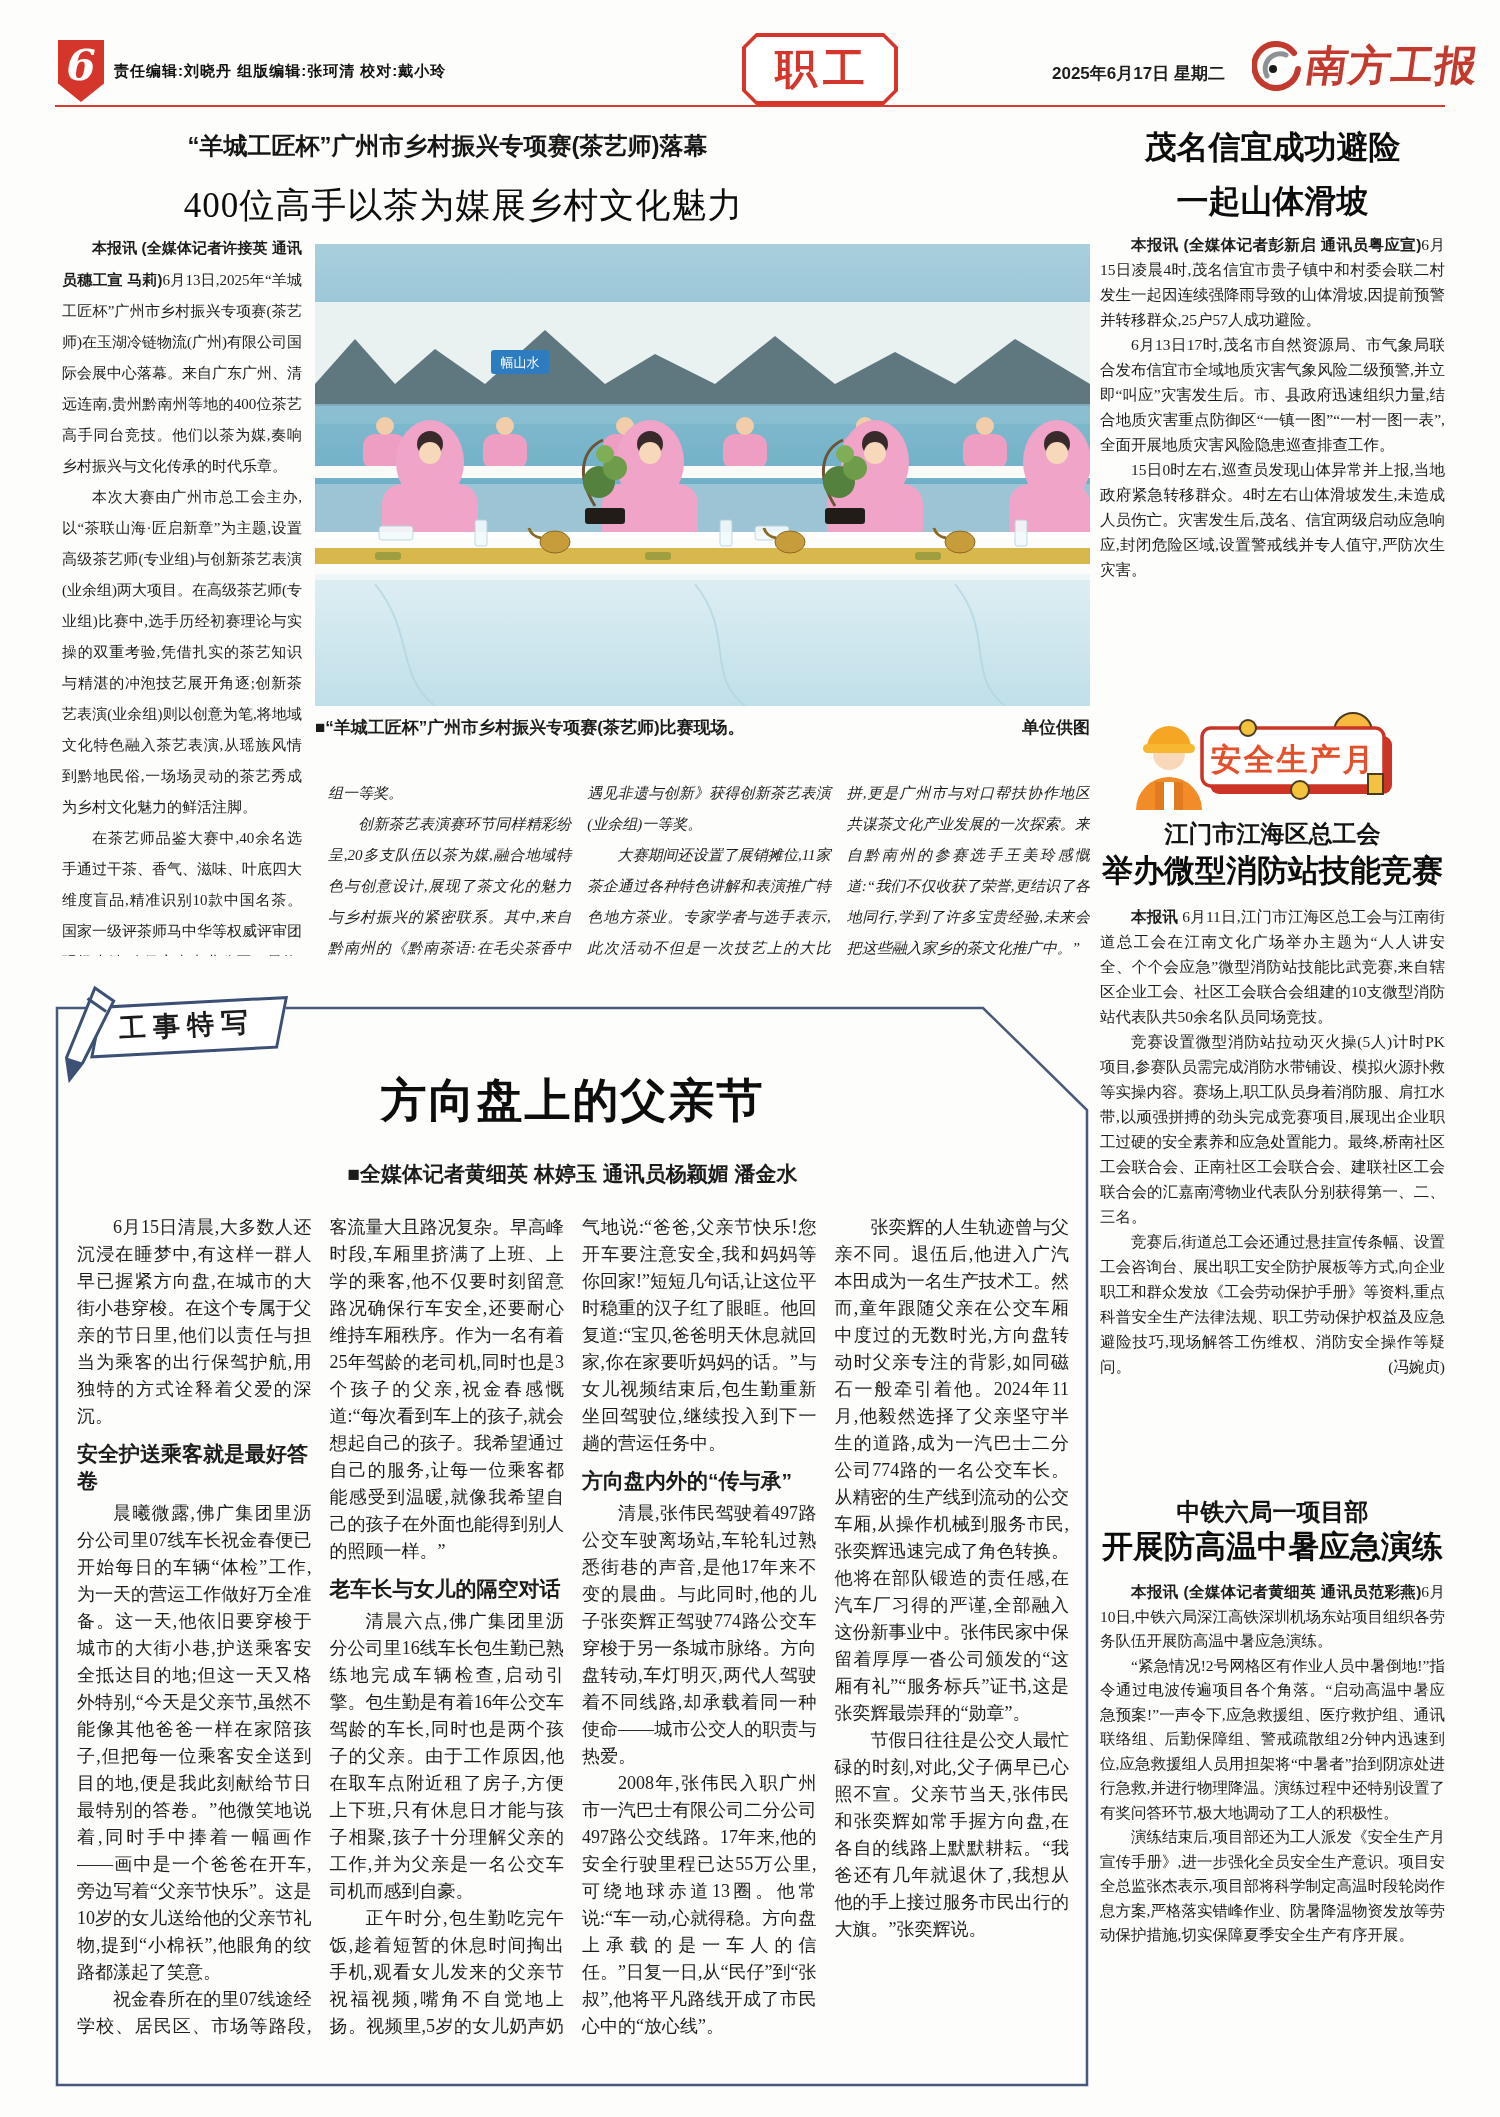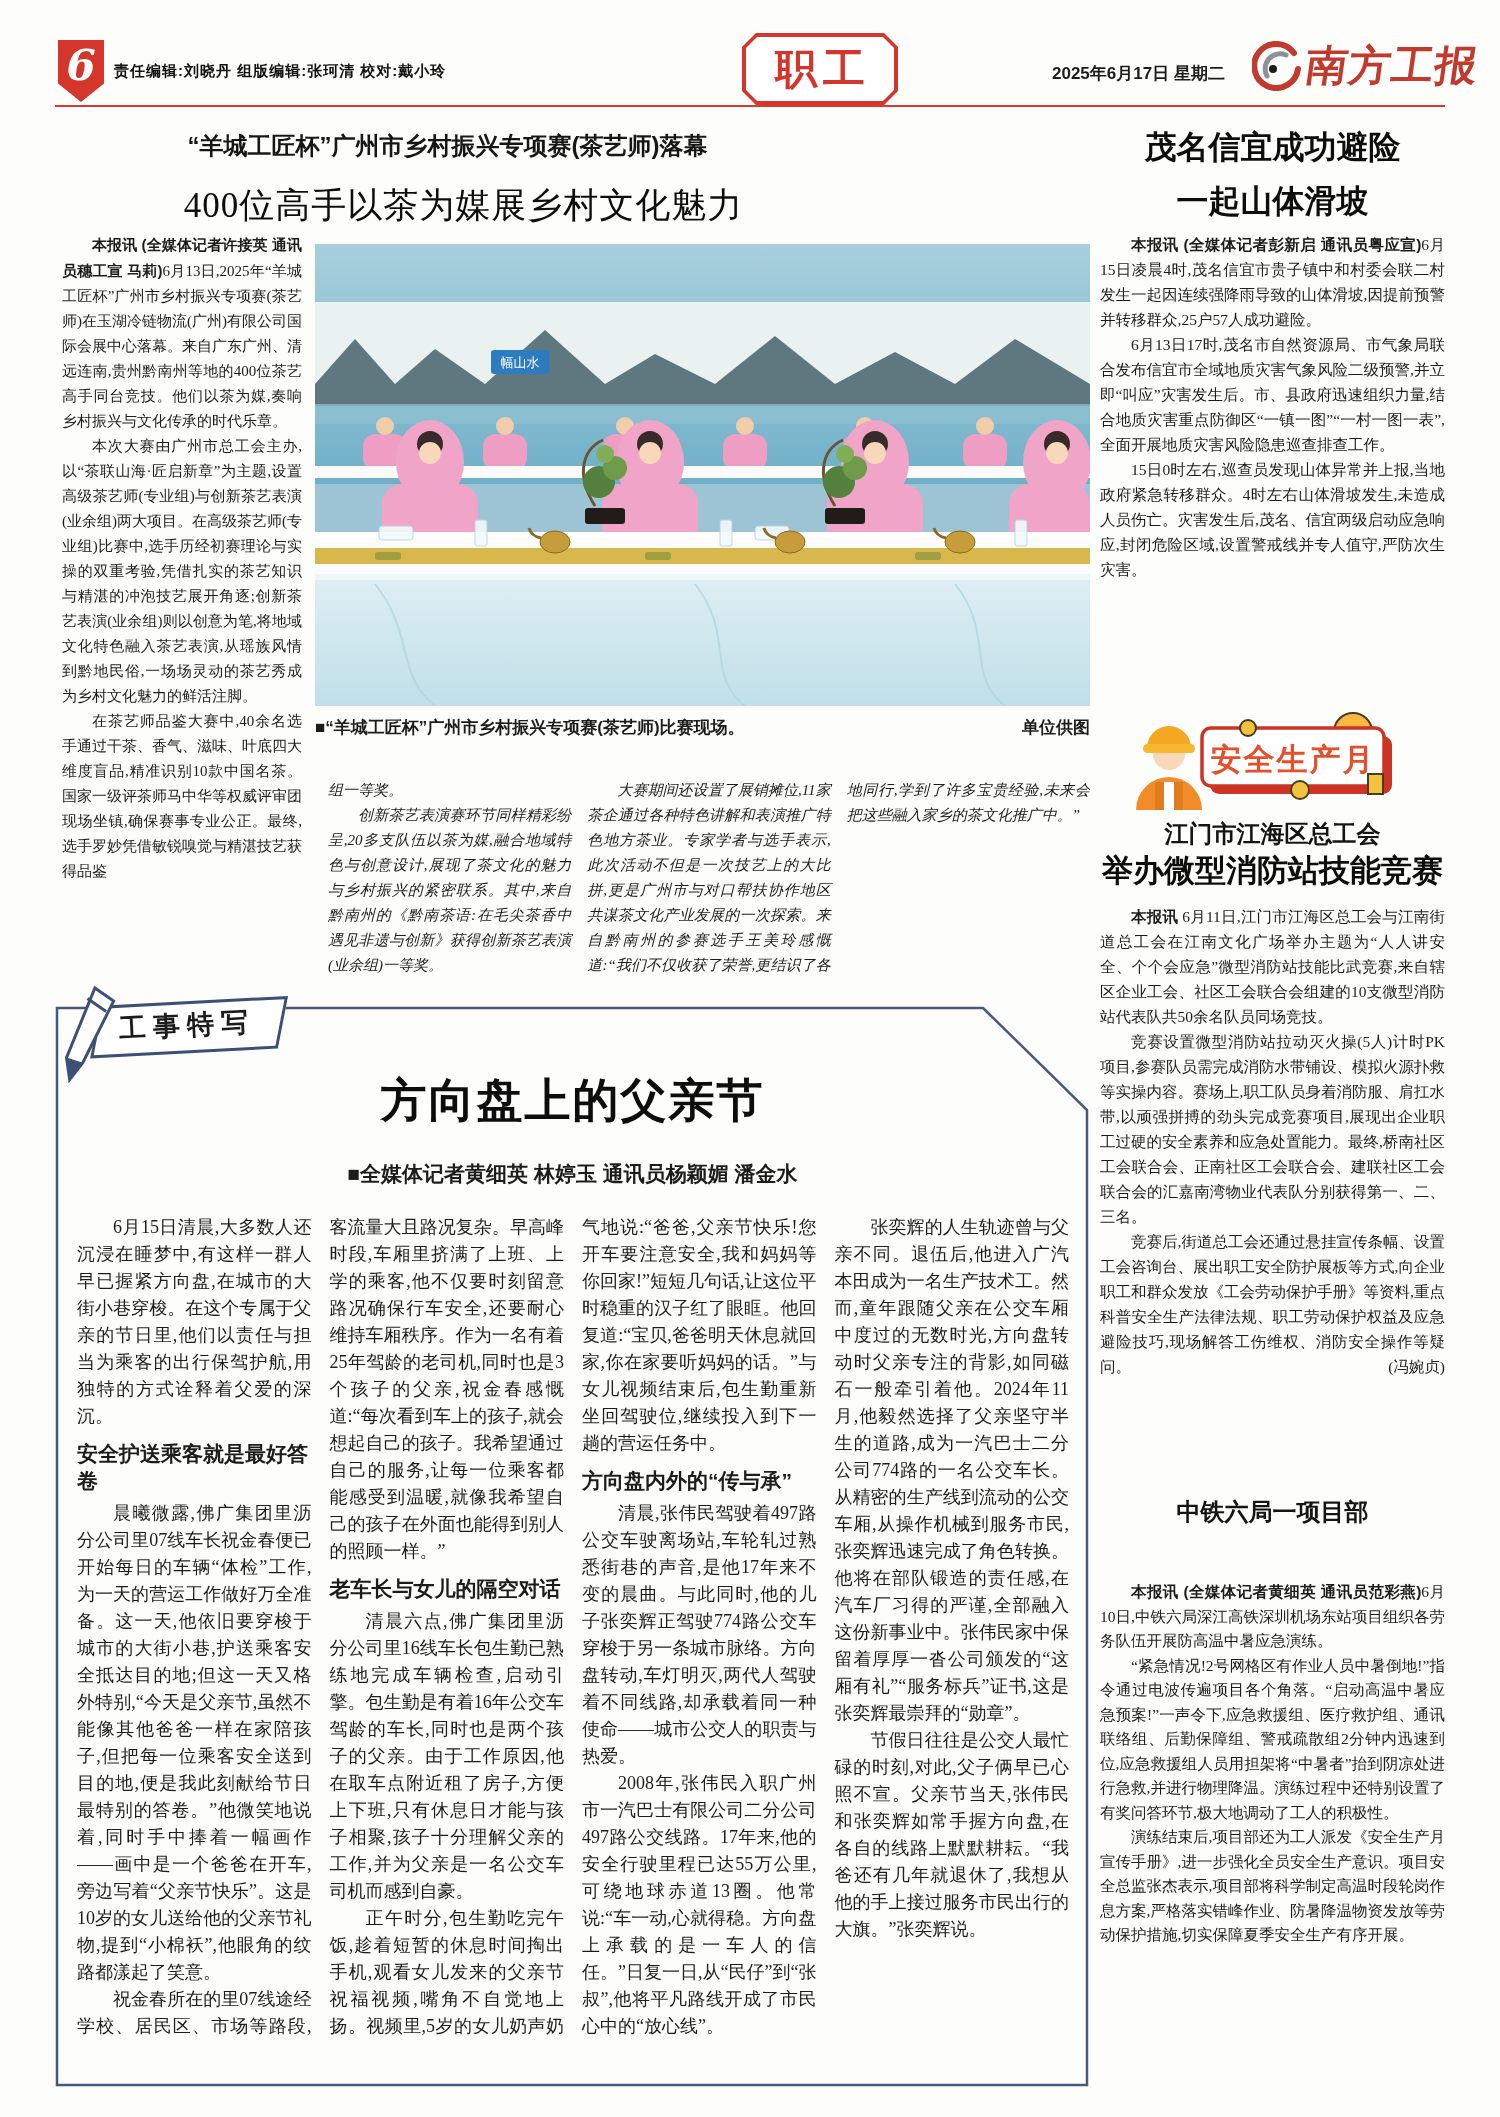--- a/index.html
+++ b/index.html
@@ -27,21 +27,21 @@
   .masthead-text{color:#c23a2e;font-size:42px;font-weight:bold;transform:skewX(-8deg);
            font-family:"Liberation Serif",serif;letter-spacing:1px;}
   .header-rule{position:absolute;left:55px;top:105px;width:1390px;height:2px;background:#d93a2e;}
 
   
   .main-article{position:absolute;left:60px;top:122px;width:1030px;height:890px;}
   .kicker{position:absolute;left:0;top:8px;width:775px;text-align:center;font-size:24px;font-weight:bold;
           font-family:"Liberation Sans","DejaVu Sans",sans-serif;color:#161616;}
   .headline{position:absolute;left:0;top:44px;width:775px;margin:16px;text-align:center;
           font-size:35px;font-weight:400;letter-spacing:1px;color:#0d0d0d;}
-  .body{text-align:justify;font-size:15px;line-height:25px;}
+  .body{text-align:justify;font-size:15px;line-height:31px;}
   .para,.blk{margin:0;text-indent:2em;text-align:justify;}
   .para b,.blk b{font-family:"Liberation Sans","DejaVu Sans",sans-serif;}
   .blk-cont{text-indent:0;}
   .col1{position:absolute;left:2px;top:110px;width:240px;height:724px;overflow:hidden;}
   .photo{position:absolute;left:255px;top:122px;width:775px;height:462px;margin:0;background:#9cc4d4;}
   .caption-row{position:absolute;left:255px;top:594px;width:775px;display:flex;justify-content:space-between;
           font-family:"Liberation Sans","DejaVu Sans",sans-serif;font-weight:bold;font-size:17px;}
   .below-cols{position:absolute;left:268px;top:656px;width:762px;height:206px;overflow:hidden;
           column-count:3;column-gap:16px;column-fill:auto;font-style:italic;}
 
@@ -308,20 +308,21 @@
     <h3 class="rail-head-bc b-head">举办微型消防站技能竞赛</h3>
     <div class="rail-body b-body">
 
     <p class="para blk-p"><b>本报讯</b> 6月11日,江门市江海区总工会与江南街道总工会在江南文化广场举办主题为“人人讲安全、个个会应急”微型消防站技能比武竞赛,来自辖区企业工会、社区工会联合会组建的10支微型消防站代表队共50余名队员同场竞技。</p>
         <p class="para blk-p">竞赛设置微型消防站拉动灭火操(5人)计时PK项目,参赛队员需完成消防水带铺设、模拟火源扑救等实操内容。赛场上,职工队员身着消防服、肩扛水带,以顽强拼搏的劲头完成竞赛项目,展现出企业职工过硬的安全素养和应急处置能力。最终,桥南社区工会联合会、正南社区工会联合会、建联社区工会联合会的汇嘉南湾物业代表队分别获得第一、二、三名。</p>
         <p class="para blk-p">竞赛后,街道总工会还通过悬挂宣传条幅、设置工会咨询台、展出职工安全防护展板等方式,向企业职工和群众发放《工会劳动保护手册》等资料,重点科普安全生产法律法规、职工劳动保护权益及应急避险技巧,现场解答工伤维权、消防安全操作等疑问。</p>
         <p class="para blk-sign">(冯婉贞)</p>
       </div>
 
     <div class="rail-kicker c-kicker">中铁六局一项目部</div>
+    <h3 class="rail-head-bc c-head">开展防高温中暑应急演练</h3>
     <div class="rail-body c-body">
 
     <p class="para blk-p"><b>本报讯 (全媒体记者黄细英 通讯员范彩燕)</b>6月10日,中铁六局深江高铁深圳机场东站项目组织各劳务队伍开展防高温中暑应急演练。</p>
         <p class="para blk-p">“紧急情况!2号网格区有作业人员中暑倒地!”指令通过电波传遍项目各个角落。“启动高温中暑应急预案!”一声令下,应急救援组、医疗救护组、通讯联络组、后勤保障组、警戒疏散组2分钟内迅速到位,应急救援组人员用担架将“中暑者”抬到阴凉处进行急救,并进行物理降温。演练过程中还特别设置了有奖问答环节,极大地调动了工人的积极性。</p>
         <p class="para blk-p">演练结束后,项目部还为工人派发《安全生产月宣传手册》,进一步强化全员安全生产意识。项目安全总监张杰表示,项目部将科学制定高温时段轮岗作息方案,严格落实错峰作业、防暑降温物资发放等劳动保护措施,切实保障夏季安全生产有序开展。</p>
       </div>
 
   </aside>
 </div>
 

